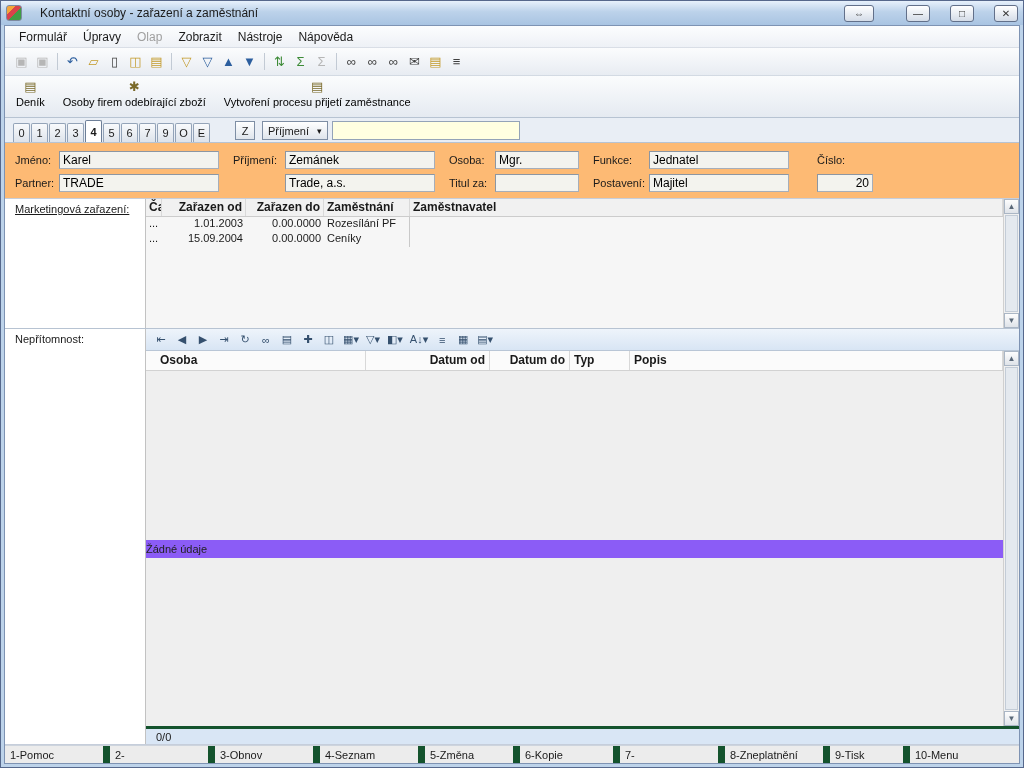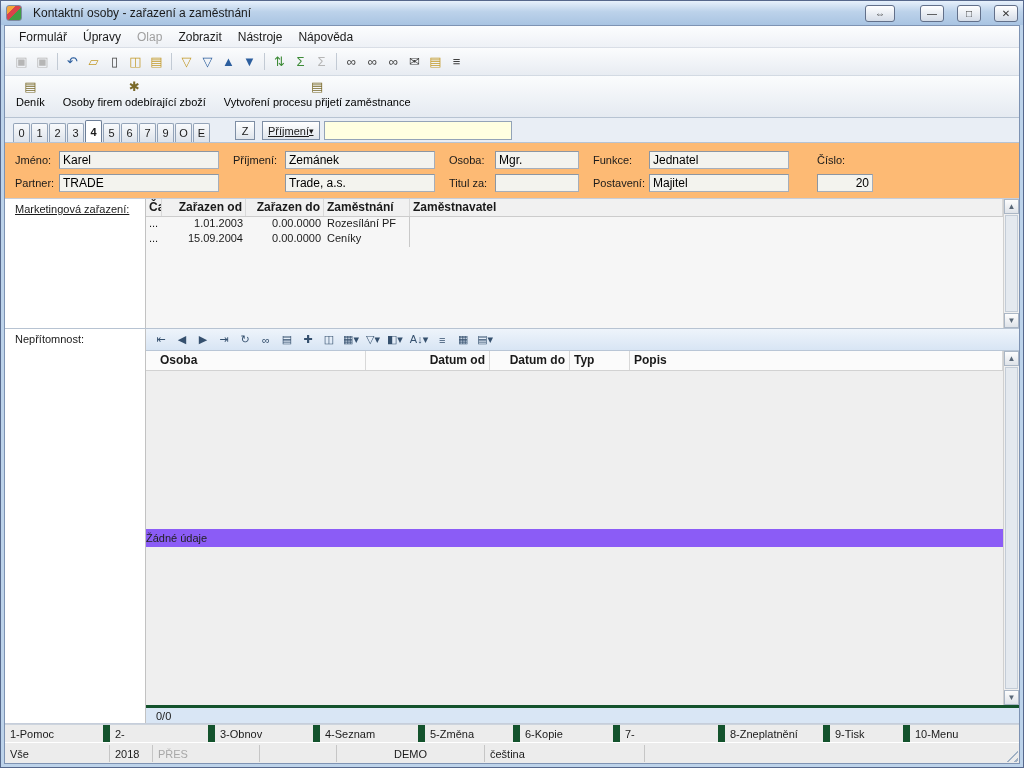--- a/index.html
+++ b/index.html
@@ -2,21 +2,21 @@
 <html><head>
 <meta charset="utf-8">
 <style>
   * { box-sizing: border-box; margin: 0; padding: 0; }
   html,body { width:1024px; height:768px; overflow:hidden; }
   body { font-family:"Liberation Sans", sans-serif; font-size:11px; color:#1a1a1a; background:#bdd3ea; }
 
   .window { width:1024px; height:768px; display:flex; flex-direction:column; border:1px solid #56688c; background:#bdd3ea; }
 
   
-  .titlebar { flex:0 0 24px; display:flex; align-items:center; gap:11px; padding:0 5px;
+  .titlebar { flex:0 0 24px; display:flex; align-items:center; gap:18px; padding:0 5px;
               background:linear-gradient(#e7f1fc,#bcd2ea 45%,#a9c4e2); }
   .app-icon { width:16px; height:16px; border-radius:3px; border:1px solid #7d8aa0;
               background:linear-gradient(135deg,#f4a63a 0 30%,#d8434a 30% 55%,#3f9d44 55% 100%); }
   .title { font-size:12px; }
   .tb-spacer { flex:1; }
   .winbtn { height:17px; min-width:24px; display:flex; align-items:center; justify-content:center;
             font-size:10px; color:#333; background:linear-gradient(#ffffff,#d4dce8);
             border:1px solid #62708a; border-radius:3px; margin-left:2px; }
   .winbtn[data-name="switch-window-button"] { min-width:30px; margin-right:12px; }
 
@@ -45,22 +45,22 @@
 
   
   .tabrow { flex:0 0 25px; display:flex; align-items:flex-end; padding-left:8px; gap:1px;
             background:#e9eef5; border-bottom:1px solid #b7c3d2; }
   .tab { width:17px; height:19px; display:flex; align-items:center; justify-content:center; font-size:11px;
          background:linear-gradient(#f8fafc,#dde3eb); border:1px solid #93a3b8; border-bottom:none;
          border-radius:2px 2px 0 0; }
   .tab.active { height:22px; background:#fff; font-weight:bold; border-color:#6d7f98; }
   .zbtn { margin-left:24px; margin-bottom:2px; width:20px; height:19px; display:flex; align-items:center;
           justify-content:center; background:linear-gradient(#fff,#dfe5ec); border:1px solid #7e8ea4; }
-  .combo { margin-left:6px; margin-bottom:2px; height:19px; display:flex; align-items:center; 
-           padding:0 5px; background:linear-gradient(#fff,#dfe5ec); border:1px solid #7e8ea4; font-size:11px;text-decoration:underline; }
+  .combo { margin-left:6px; margin-bottom:2px; height:19px; display:flex; align-items:center; gap:8px;
+           padding:0 5px; background:linear-gradient(#fff,#dfe5ec); border:1px solid #7e8ea4; font-size:11px; }
   .combo .dd { font-size:9px; }
   .search-input { margin-left:3px; margin-bottom:2px; height:19px; width:188px; background:#ffffe1;
                   border:1px solid #93a3b8; padding:0 3px; font:inherit; font-size:12px; }
 
   
   .form-area { flex:0 0 56px; background:#fdba74; padding:5px 0 0 10px; border-bottom:1px solid #c6cedb; }
   .frow { display:flex; align-items:center; height:23px; }
   .flabel { font-size:11px; white-space:nowrap; }
   .input { height:18px; background:#f3f3ee; border:1px solid #a6aeb9; border-top-color:#8c96a2;
            border-left-color:#8c96a2; padding:0 3px; font:inherit; font-size:12px; }
@@ -432,33 +432,15 @@
         <span class="fn-cell" data-name="function-key">7-</span>
 
         <span class="fn-cell" data-name="function-key">8-Zneplatnění</span>
 
         <span class="fn-cell" data-name="function-key">9-Tisk</span>
 
         <span class="fn-cell" data-name="function-key">10-Menu</span>
 
     </div>
 
-    <div class="statusbar" data-name="status-bar">
-
-        <span class="st-cell" data-name="status-cell">Vše</span>
-
-        <span class="st-cell" data-name="status-cell">2018</span>
-
-        <span class="st-cell dis" data-name="status-cell">PŘES</span>
-
-        <span class="st-cell" data-name="status-cell"></span>
-
-        <span class="st-cell center" data-name="status-cell">DEMO</span>
-
-        <span class="st-cell" data-name="status-cell">čeština</span>
-
-        <span class="st-cell" data-name="status-cell"></span>
-
-      <span class="grip" data-name="resize-grip"></span>
-    </div>
 
   </div>
 </div>
 
 </body></html>

